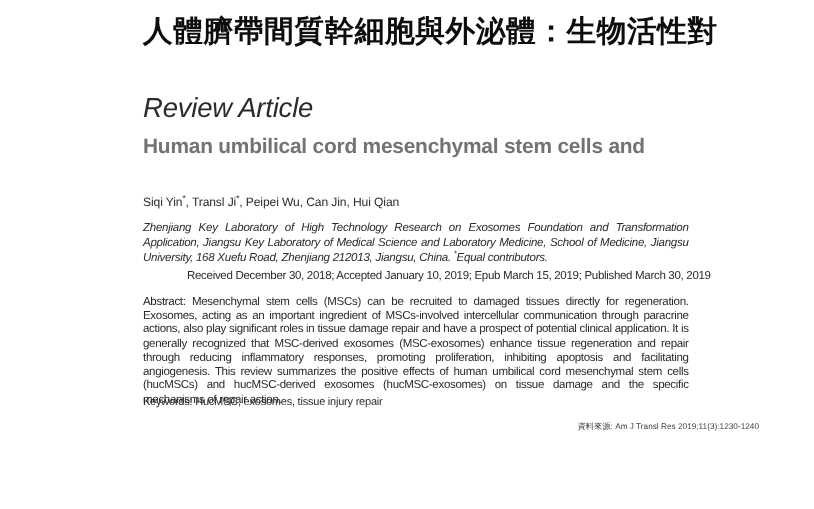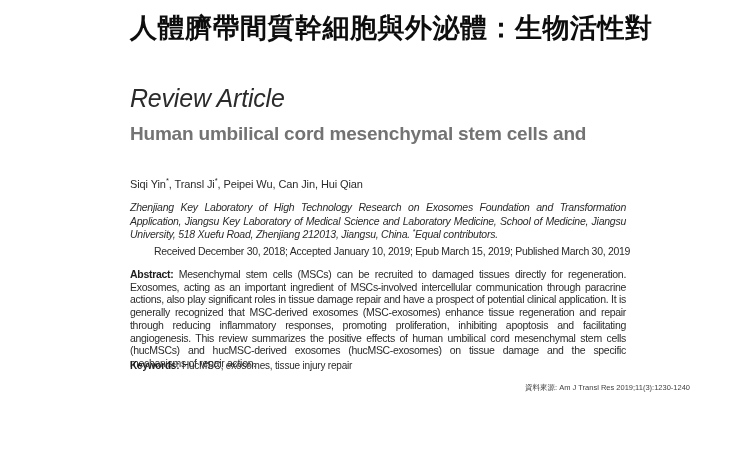--- a/index.html
+++ b/index.html
@@ -82,41 +82,41 @@
     letter-spacing: -0.25px;
   }
   .affiliation sup {
     font-size: 7px;
     vertical-align: super;
     line-height: 0;
   }
   .dates {
     position: absolute;
     top: 245px;
-    left: 0;
+    left: 16px;
     width: 520px;
     font-size: 10.5px;
     color: #2b2b2b;
     letter-spacing: -0.3px;
     white-space: nowrap;
     padding-left: 24px;
   }
   .abstract {
     position: absolute;
     top: 268px;
     left: 0;
     width: 496px;
     font-size: 10.5px;
     line-height: 12.7px;
     color: #2b2b2b;
     text-align: justify;
     letter-spacing: -0.3px;
   }
   .abstract .label, .keywords .label {
-    font-weight: bold;
+    font-weight: normal;
     color: #1d1d1d;
   }
   .keywords {
     position: absolute;
     top: 360px;
     left: 0;
     width: 496px;
     font-size: 10px;
     color: #2b2b2b;
     letter-spacing: -0.2px;
@@ -141,21 +141,21 @@
     </div>
 
     <div class="article-type">Review Article</div>
 
     <div class="en-title">
       <div>Human umbilical cord mesenchymal stem cells and</div>
     </div>
 
     <div class="authors"><span>Siqi Yin</span><sup>*</sup><span>, Transl Ji</span><sup>*</sup><span>, Peipei Wu, Can Jin, Hui Qian</span></div>
 
-    <div class="affiliation"><span>Zhenjiang Key Laboratory of High Technology Research on Exosomes Foundation and Transformation Application, Jiangsu Key Laboratory of Medical Science and Laboratory Medicine, School of Medicine, Jiangsu University, 518 Xuefu Road, Zhenjiang 212013, Jiangsu, China. </span><sup>*</sup><span>Equal contributors.</span></div>
+    <div class="affiliation"><span>Zhenjiang Key Laboratory of High Technology Research on Exosomes Foundation and Transformation Application, Jiangsu Key Laboratory of Medical Science and Laboratory Medicine, School of Medicine, Jiangsu University, 168 Xuefu Road, Zhenjiang 212013, Jiangsu, China. </span><sup>*</sup><span>Equal contributors.</span></div>
 
     <div class="dates">Received December 30, 2018; Accepted January 10, 2019; Epub March 15, 2019; Published March 30, 2019</div>
 
     <div class="abstract"><span class="label">Abstract:</span><span> Mesenchymal stem cells (MSCs) can be recruited to damaged tissues directly for regeneration. Exosomes, acting as an important ingredient of MSCs-involved intercellular communication through paracrine actions, also play significant roles in tissue damage repair and have a prospect of potential clinical application. It is generally recognized that MSC-derived exosomes (MSC-exosomes) enhance tissue regeneration and repair through reducing inflammatory responses, promoting proliferation, inhibiting apoptosis and facilitating angiogenesis. This review summarizes the positive effects of human umbilical cord mesenchymal stem cells (hucMSCs) and hucMSC-derived exosomes (hucMSC-exosomes) on tissue damage and the specific mechanisms of repair action.</span></div>
 
     <div class="keywords"><span class="label">Keywords:</span><span> HucMSC, exosomes, tissue injury repair</span></div>
 
   </div>
 
   <div class="source-note">資料來源: Am J Transl Res 2019;11(3):1230-1240</div>

